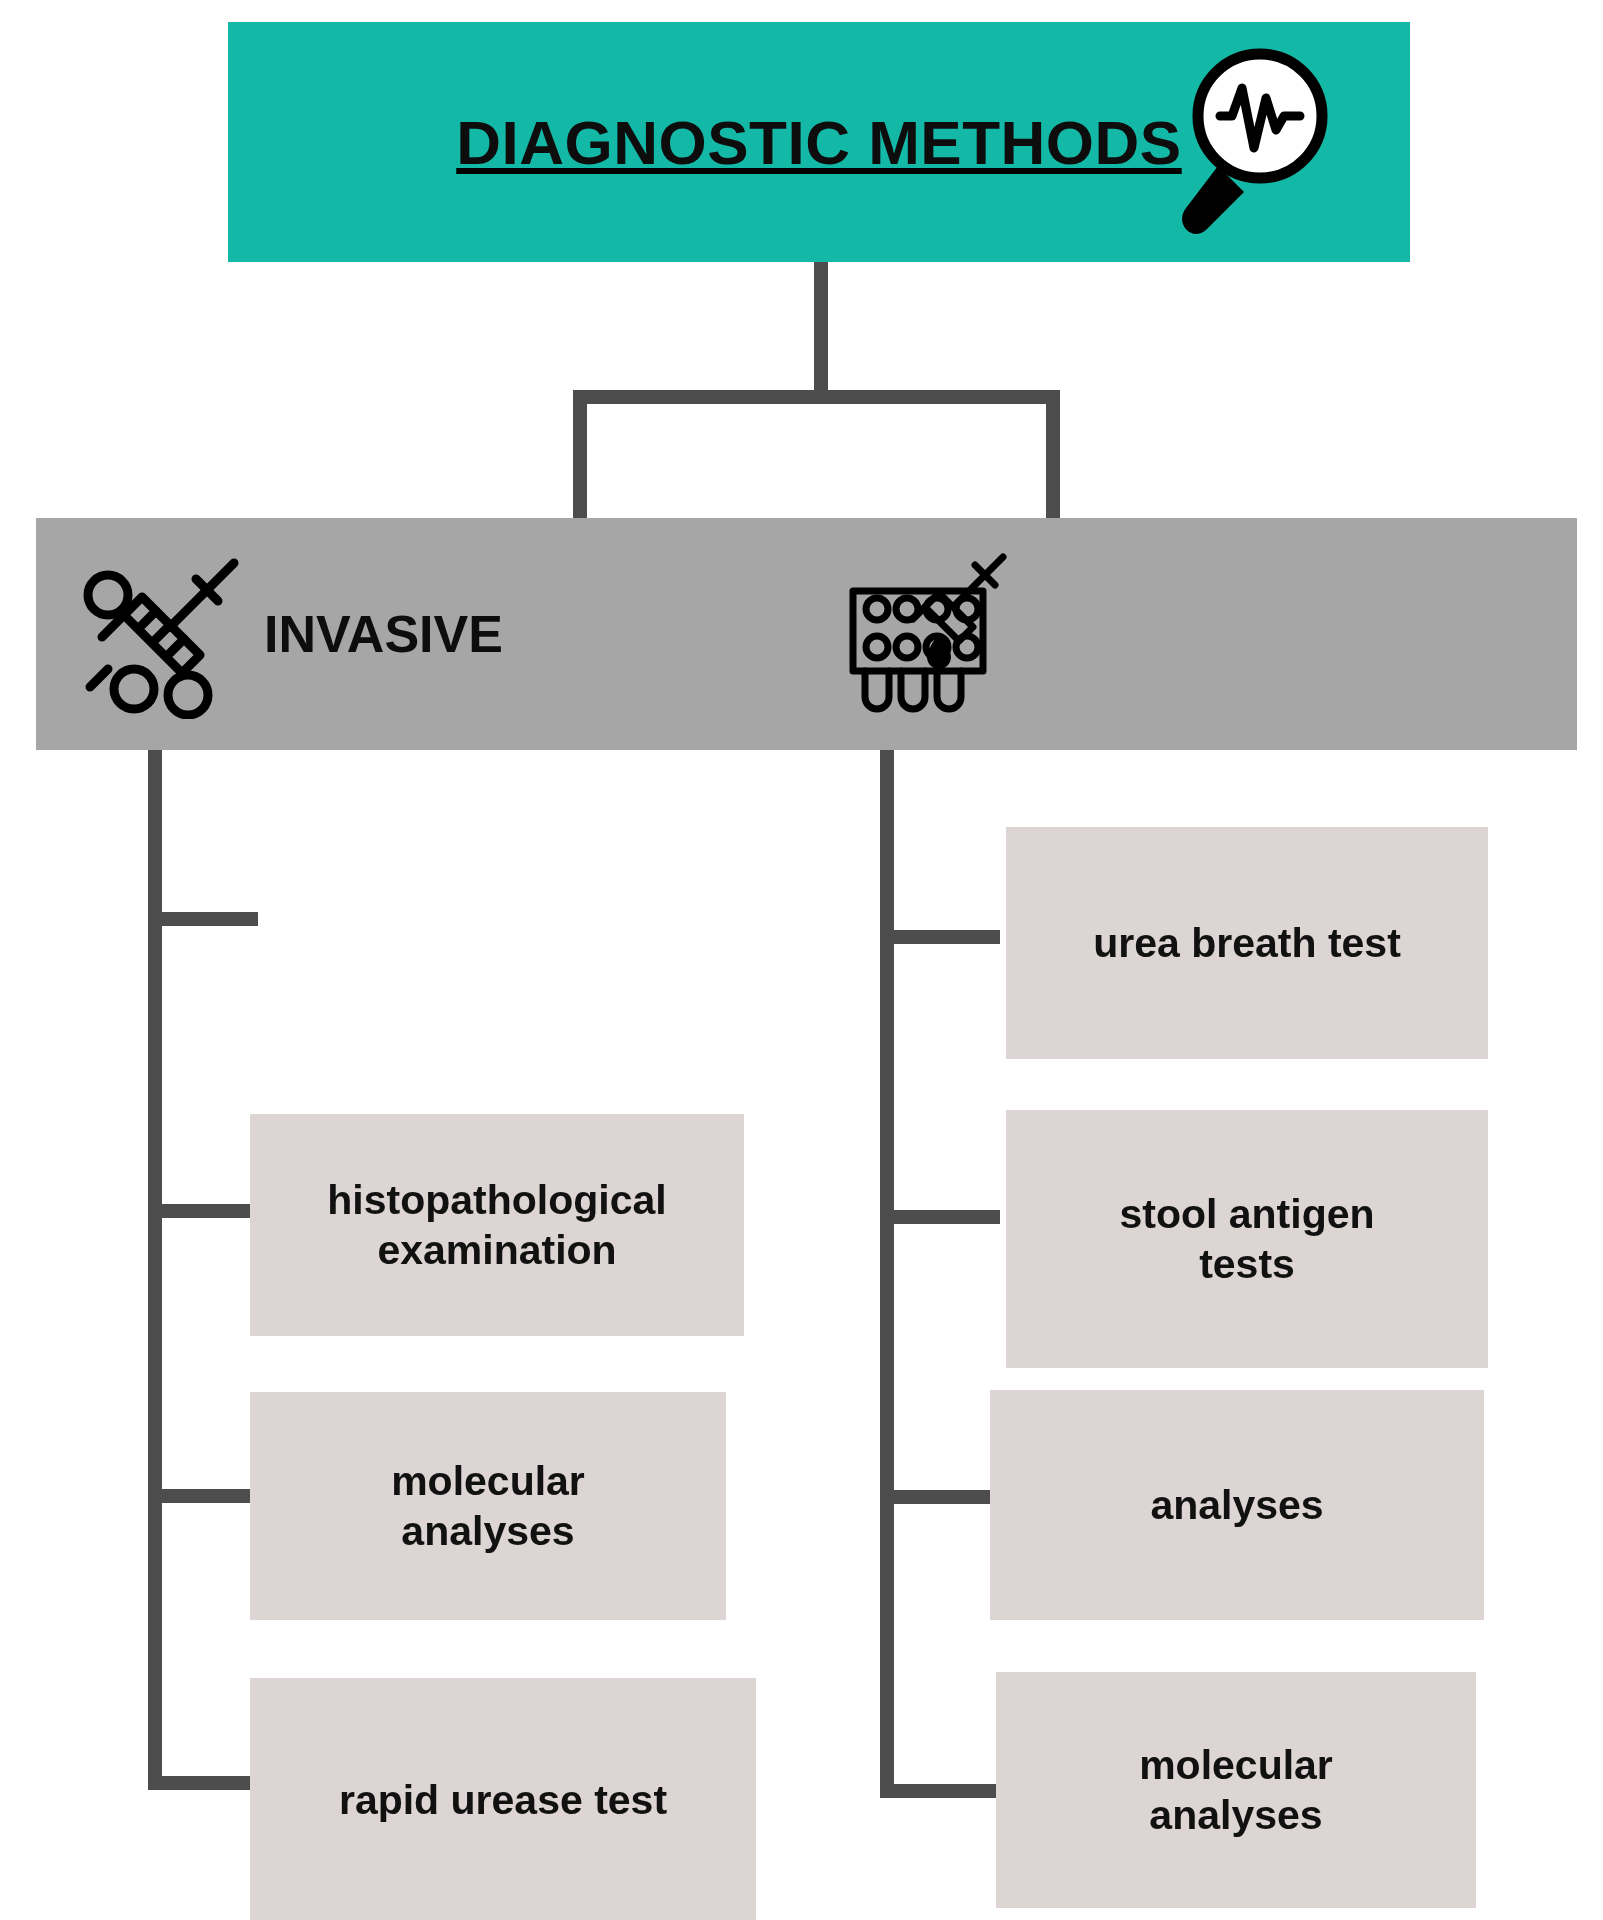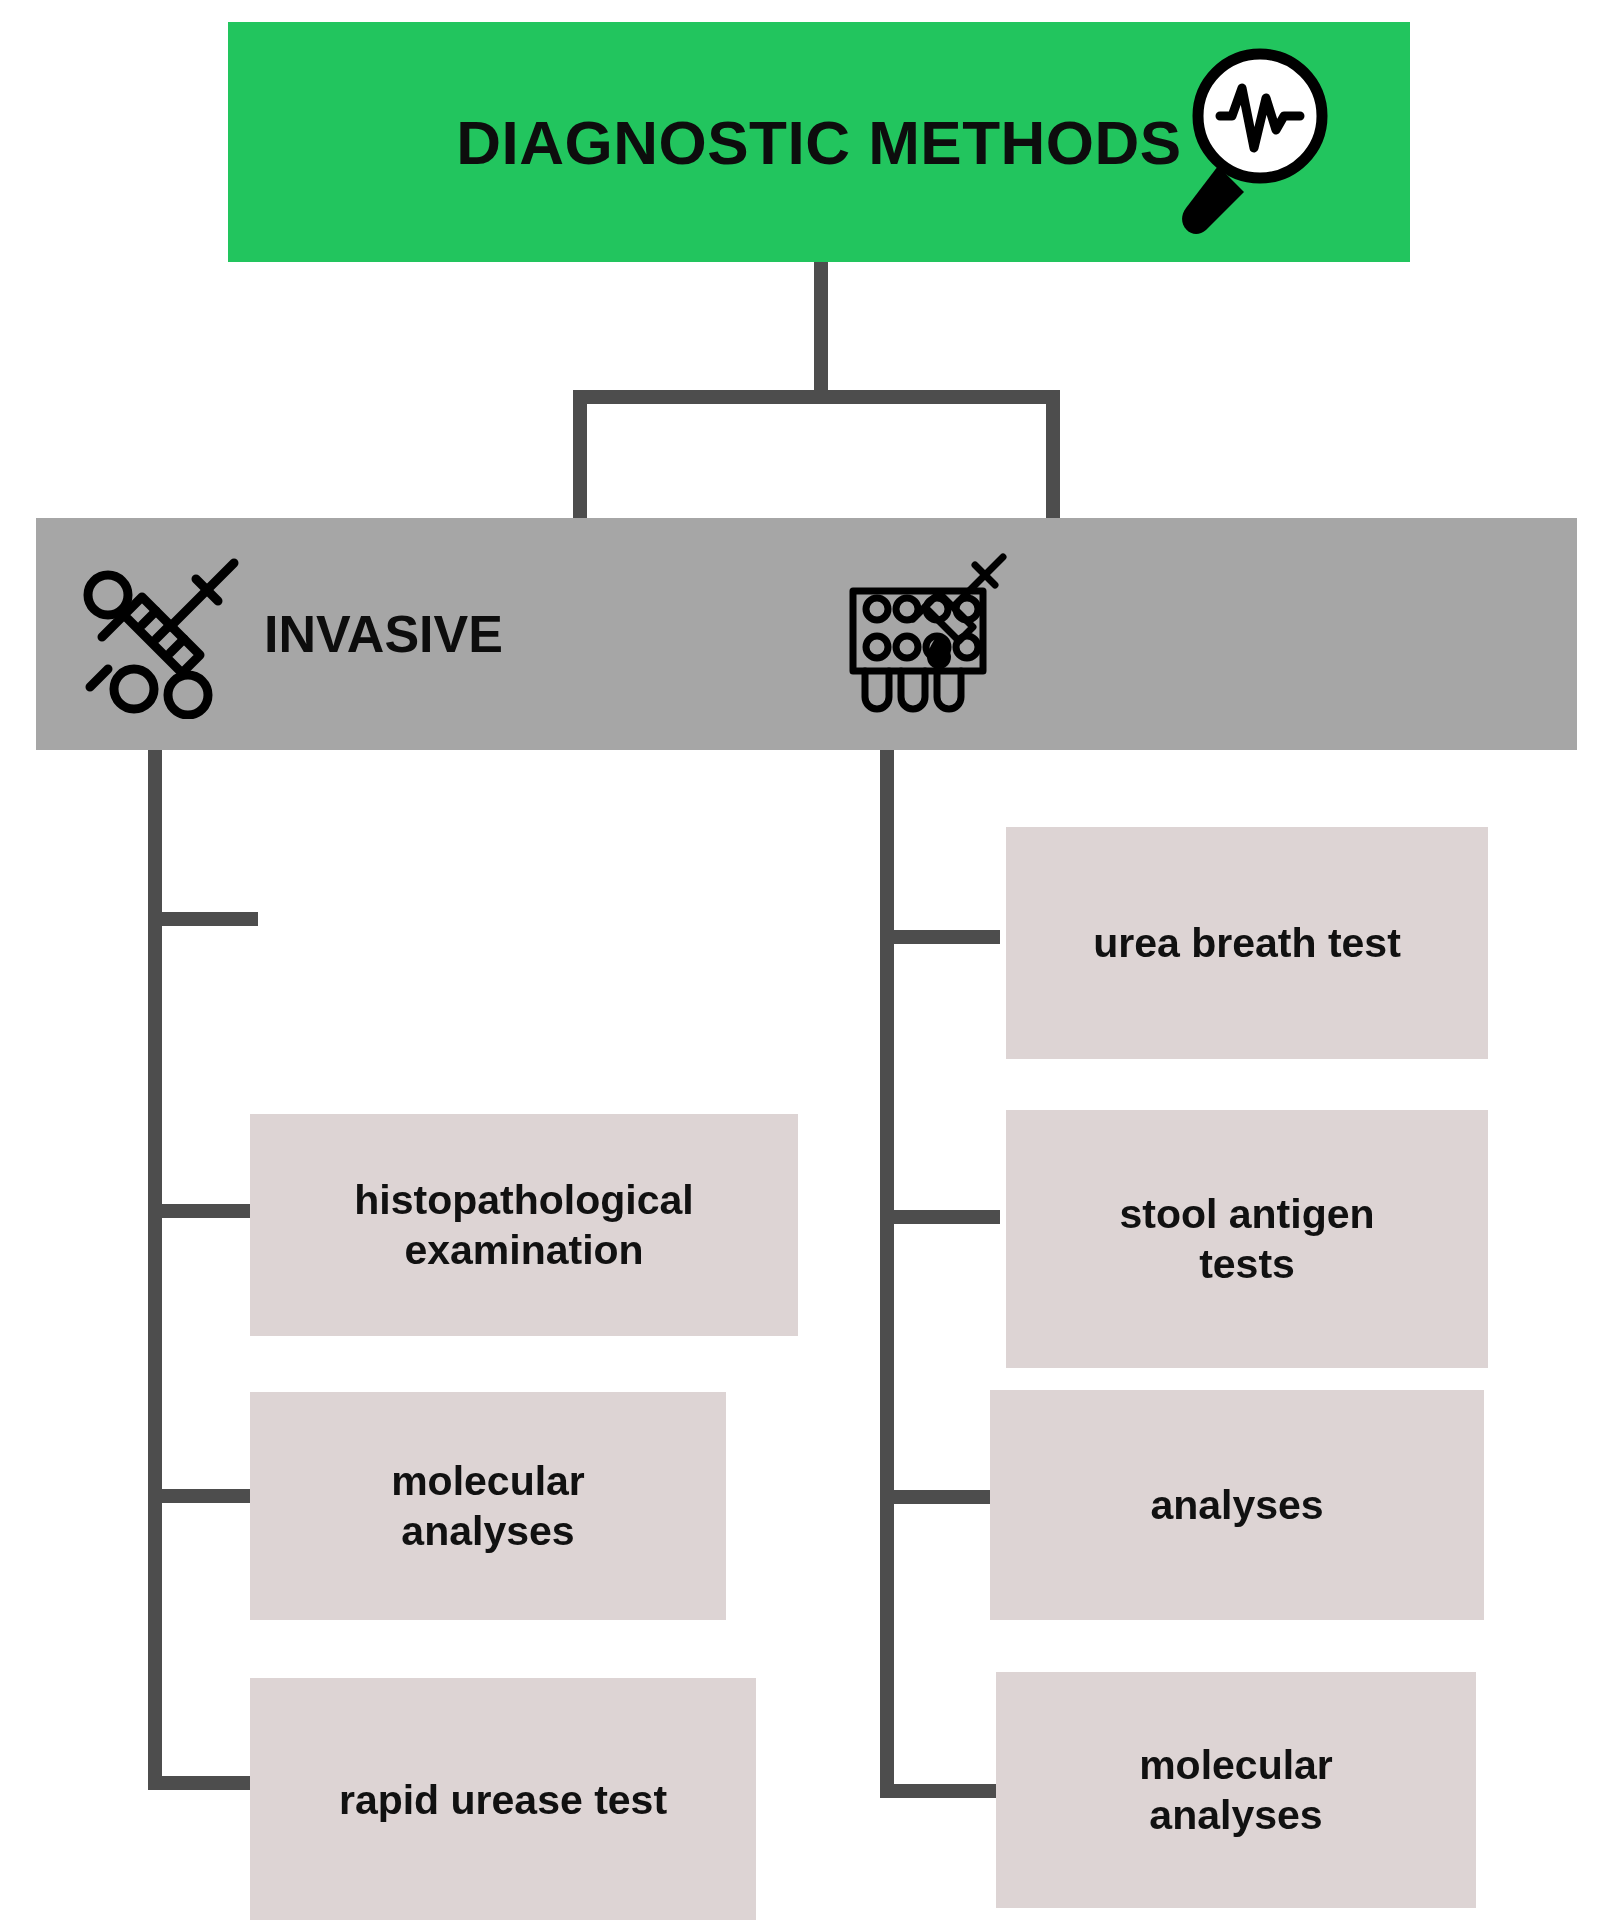--- a/index.html
+++ b/index.html
@@ -22,24 +22,25 @@
     height: 1920px;
   }
 
   
   .root-node {
     position: absolute;
     left: 228px;
     top: 22px;
     width: 1182px;
     height: 240px;
-    background: #22c55e;
+    background: #14b8a6;
     display: flex;
     align-items: center;
     justify-content: center;
+    text-decoration: underline;
   }
   .root-title {
     font-size: 62px;
     font-weight: bold;
     color: #0d0d0d;
     letter-spacing: 0.5px;
     white-space: nowrap;
   }
   .root-icon {
     position: absolute;
@@ -182,21 +183,21 @@
         <path d="M94 124 L94 150 a12 12 0 0 0 24 0 L118 124"></path>
         <line x1="160" y1="10" x2="112" y2="58"></line>
         <path d="M132 18 L152 38"></path>
         <path d="M96 46 L130 80 L116 94 L82 60 Z"></path>
         <path d="M82 60 L70 72"></path>
       </g>
       <path d="M96 86 C96 86 84 102 84 110 a12 12 0 0 0 24 0 c0 -8 -12 -24 -12 -24z" fill="#000000"></path>
     </svg>
   </div>
 
-  <div class="leaf" style="left:250px; top:1114px; width:548px; height:222px;">
+  <div class="leaf" style="left:250px; top:1114px; width:494px; height:222px;">
     <span style="white-space:pre-line;">histopathological
 examination</span>
   </div>
   <div class="leaf" style="left:250px; top:1392px; width:476px; height:228px;">
     <span style="white-space:pre-line;">molecular
 analyses</span>
   </div>
   <div class="leaf" style="left:250px; top:1678px; width:506px; height:245px;">
     <span style="white-space:pre-line;">rapid urease test</span>
   </div>

